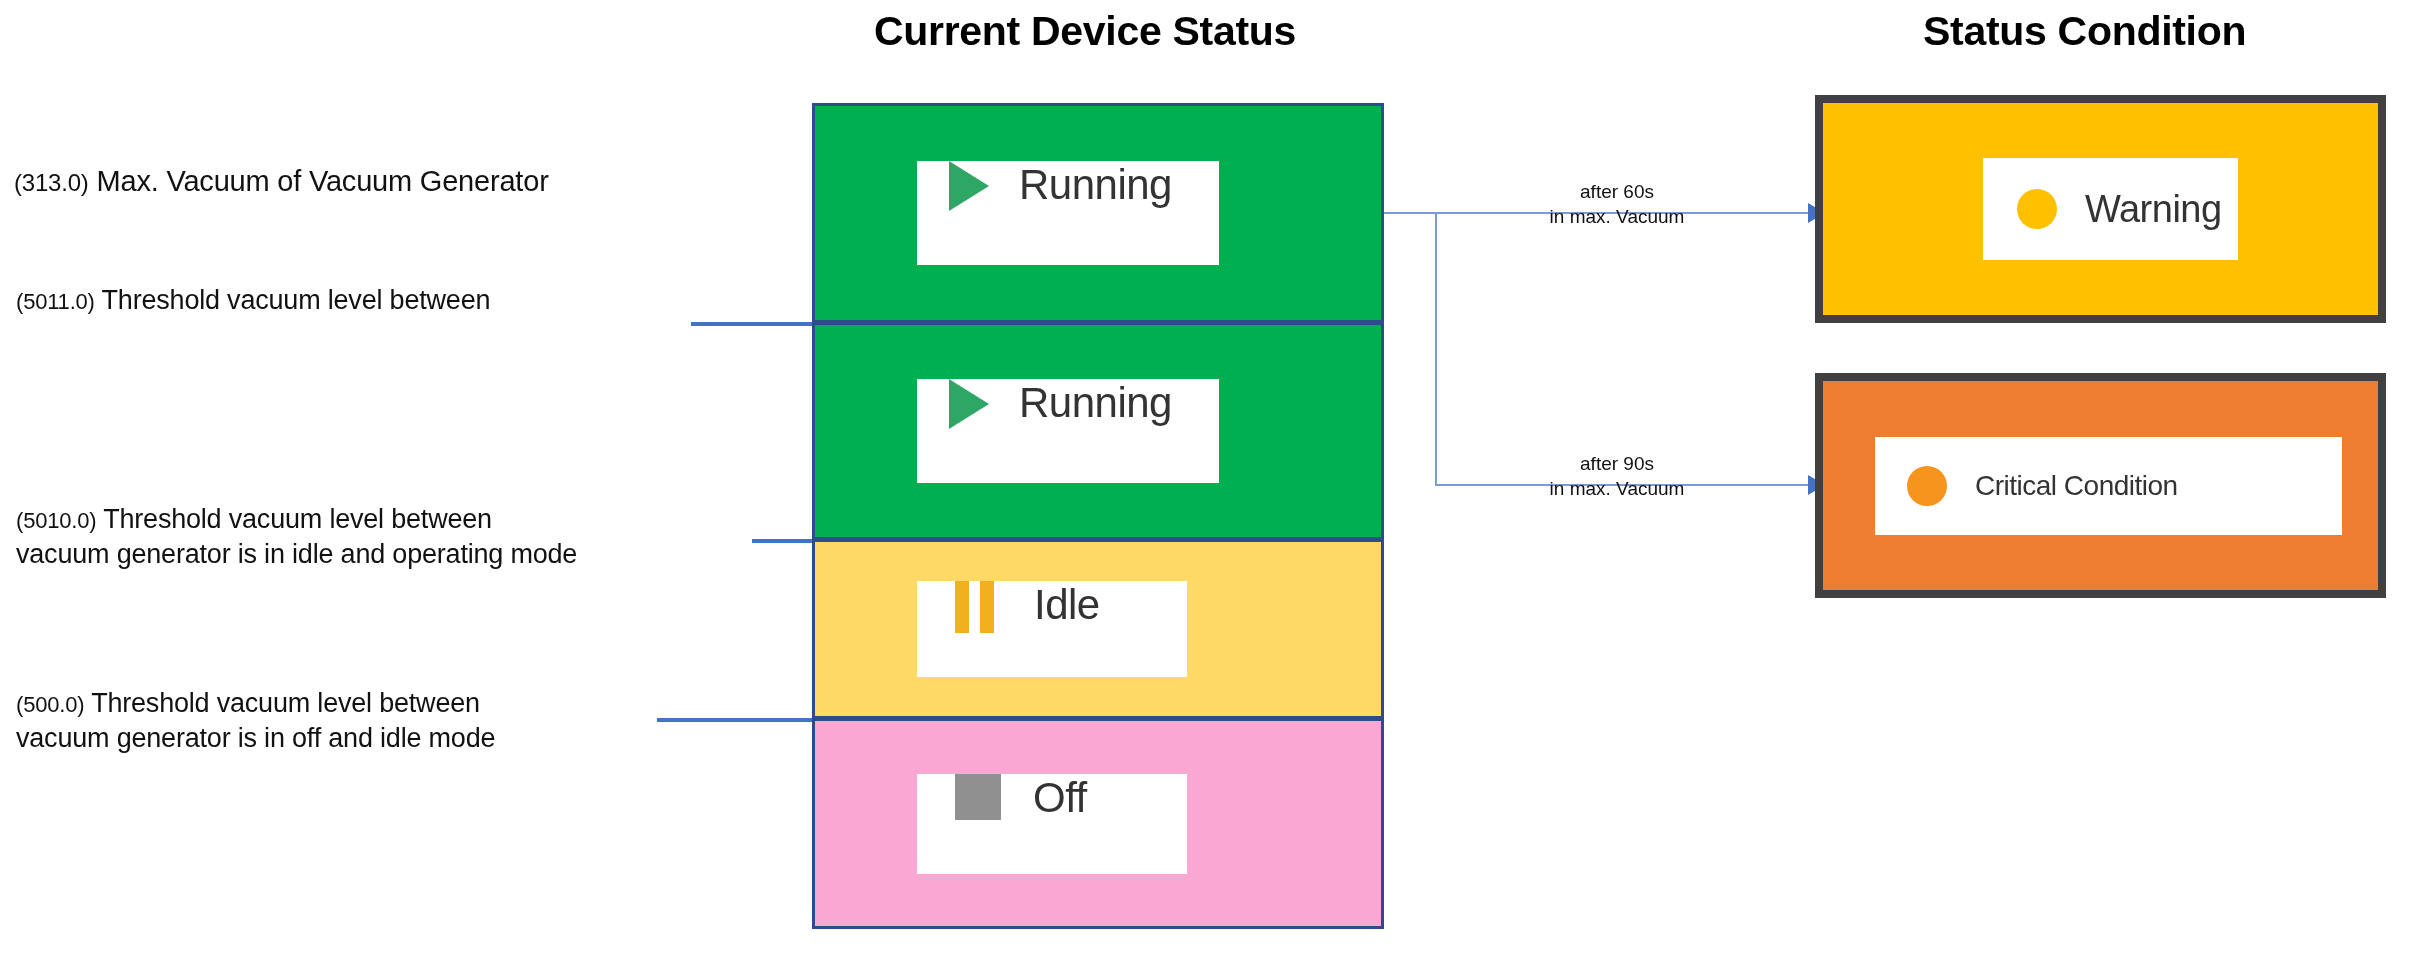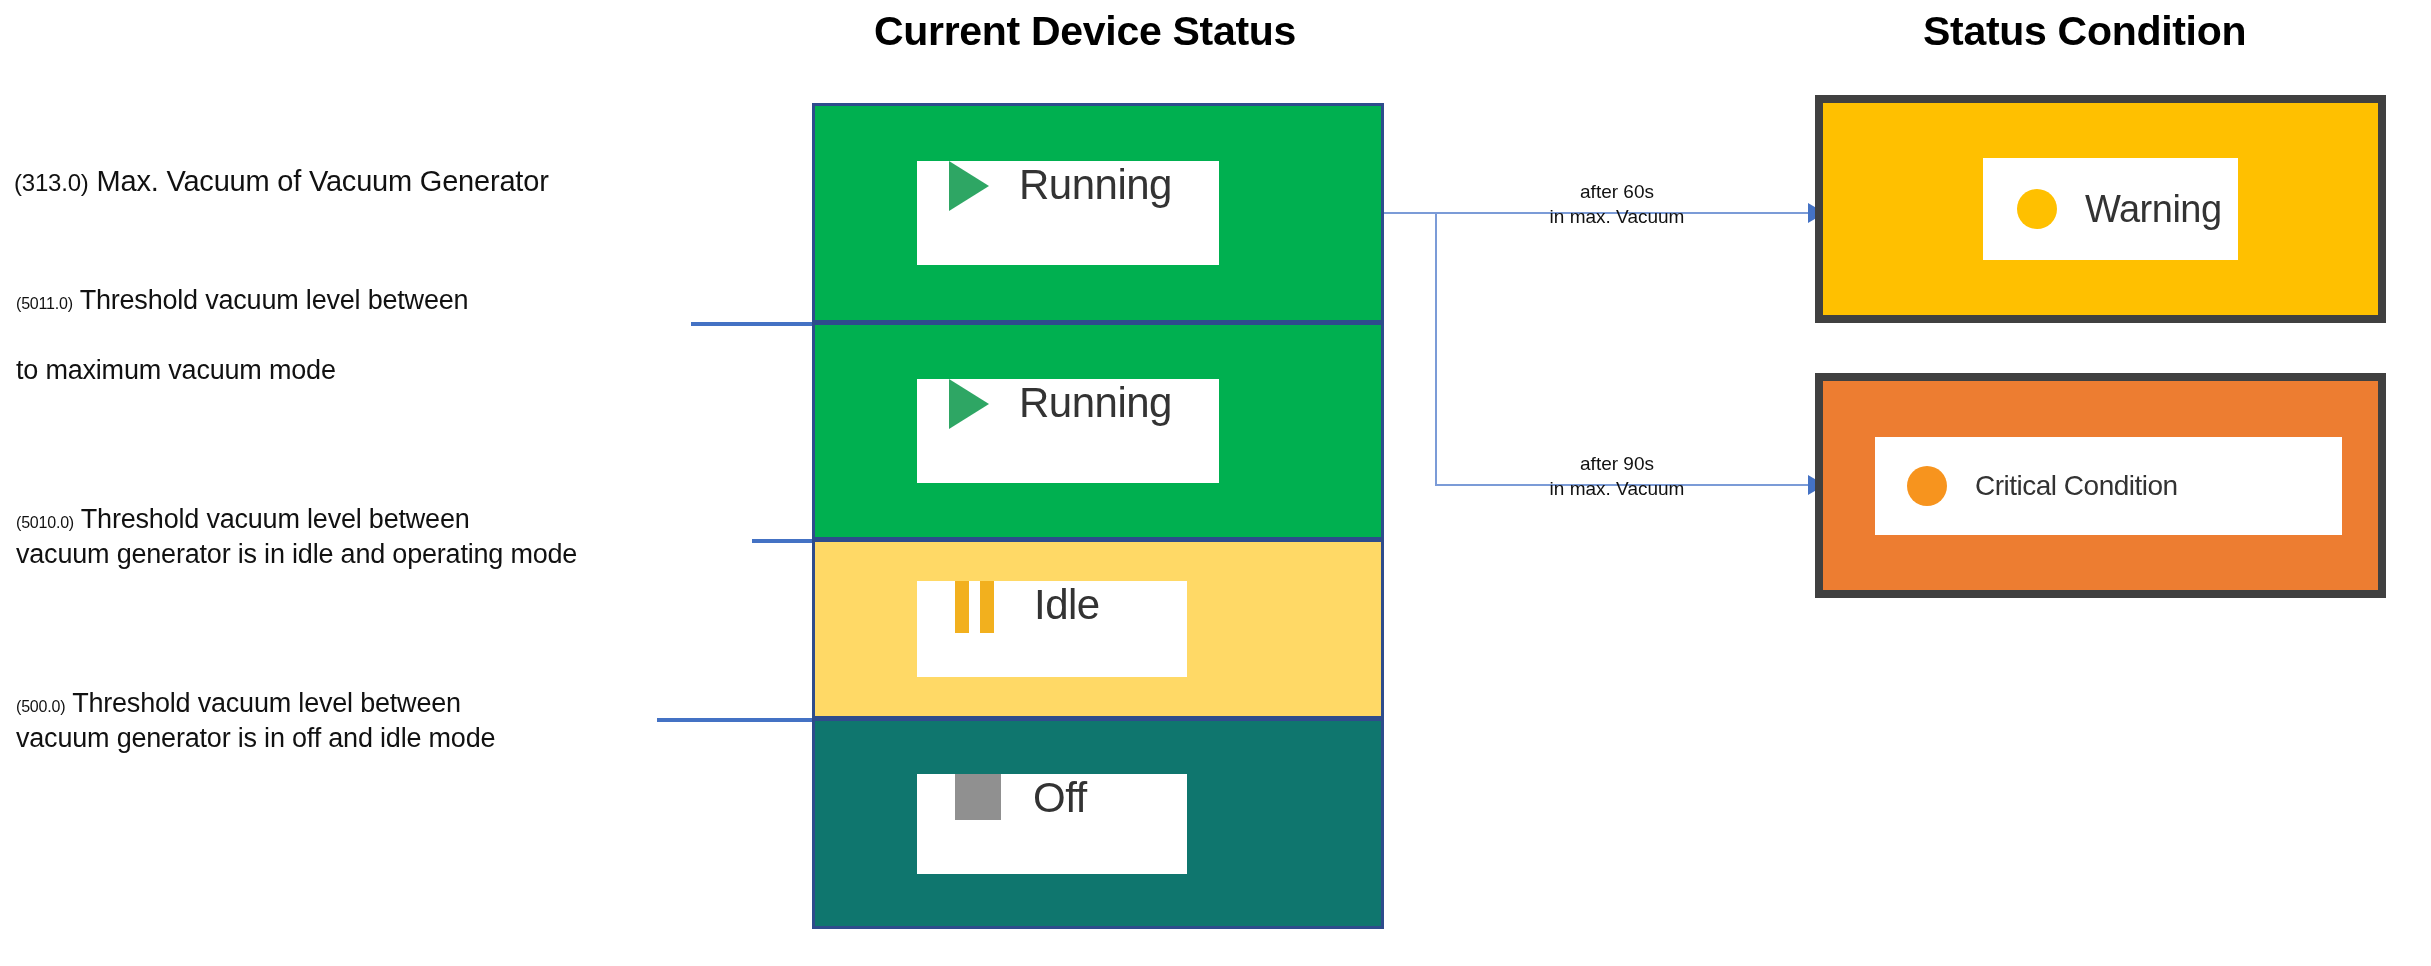--- a/index.html
+++ b/index.html
@@ -22,21 +22,21 @@
     color:#000;
   }
 
   
   .note{
     font-size:27px;
     line-height:1.30;
     color:#111;
     letter-spacing:-0.2px;
   }
-  .note .code{font-size:16px;}
+  .note .code{font-size:22px;}
   .note.big{font-size:29px;}
   .note.big .code{font-size:24px;}
 
   
   .status-stack{
     position:absolute;
     left:812px; top:103px;
     width:572px; height:826px;
   }
   .status-box{
@@ -120,21 +120,20 @@
 
 <div class="abs note big" style="left:14px; top:163px; width:640px;">
   <span class="code">(313.0)</span>
   <span>Max. Vacuum of Vacuum Generator</span>
 </div>
 
 <div class="abs note" style="left:16px; top:283px; width:650px;">
   <span class="code">(5011.0)</span>
   <span>Threshold vacuum level between</span><br>
   <br>
-  <span>to maximum vacuum mode</span>
 </div>
 
 <div class="abs note" style="left:16px; top:502px; width:740px;">
   <span class="code">(5010.0)</span>
   <span>Threshold vacuum level between</span><br>
   <span>vacuum generator is in idle and operating mode</span>
 </div>
 
 <div class="abs note" style="left:16px; top:686px; width:660px;">
   <span class="code">(500.0)</span>
@@ -165,21 +164,21 @@
   <div class="status-box" style="top:436px; height:180px; background:#FFD966;">
     <div class="chip" style="margin-left:102px; width:270px; height:96px; padding-left:38px; gap:40px;">
       <span class="ico ico-pause">
         <span></span>
           <span></span>
       </span>
       <span class="chip-label">Idle</span>
     </div>
   </div>
 
-  <div class="status-box" style="top:615px; height:211px; background:#0f766e;">
+  <div class="status-box" style="top:615px; height:211px; background:#f9a8d4;">
     <div class="chip" style="margin-left:102px; width:270px; height:100px; padding-left:38px; gap:32px;">
       <span class="ico ico-stop"></span>
       <span class="chip-label">Off</span>
     </div>
   </div>
 </div>
 
 <div class="ln h" style="left:1384px; top:212px; width:52px;"></div>
 <div class="ln v" style="left:1435px; top:212px; height:273px;"></div>
 

